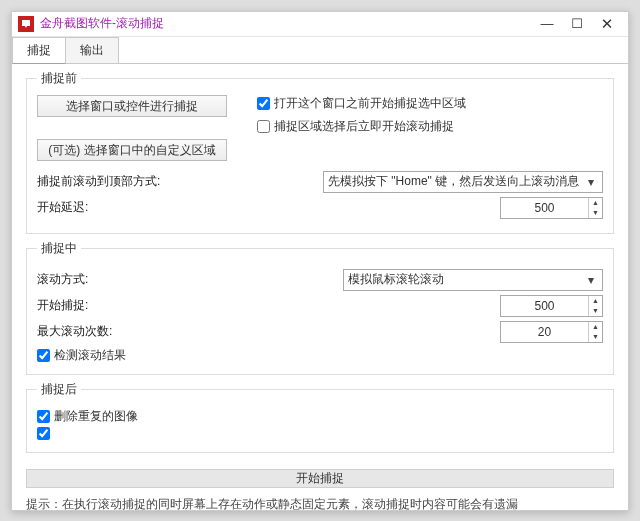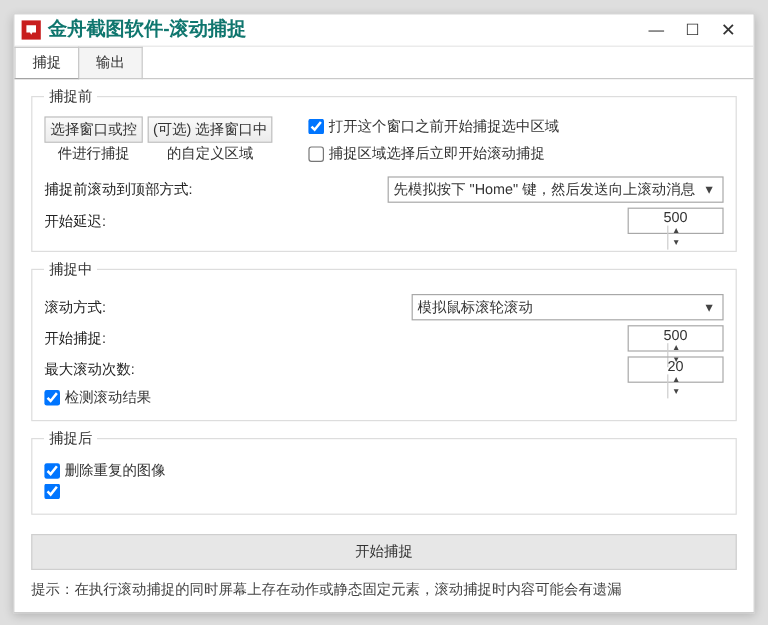--- a/index.html
+++ b/index.html
@@ -1,41 +1,41 @@
 <!DOCTYPE html>
 <html><head>
 <meta charset="utf-8">
 <style>
   * { box-sizing: border-box; margin: 0; padding: 0; font-family: "Microsoft YaHei", "SimSun", sans-serif; }
   body { background: #dedede; width: 640px; height: 521px; display: flex; align-items: center; justify-content: center; }
   .window { width: 618px; height: 500px; background: #fff; border: 1px solid #ccc; box-shadow: 0 2px 8px rgba(0,0,0,0.2); display: flex; flex-direction: column; }
   .titlebar { height: 28px; display: flex; align-items: center; padding: 0 6px; border-bottom: 1px solid #e6e6e6; }
   .tb-icon { width: 16px; height: 16px; background: #c81e1e; display: inline-flex; align-items: center; justify-content: center; margin-right: 6px; }
   .tb-icon svg { width: 10px; height: 10px; }
-  .tb-title { font-size: 16px; color: #0f766e; flex: 1; font-weight: bold; }
+  .tb-title { font-size: 12px; color: #a21caf; flex: 1; }
   .tb-btns { display: flex; }
   .tb-btn { width: 30px; height: 24px; display: flex; align-items: center; justify-content: center; font-size: 13px; color: #333; cursor: default; }
   .tb-btn.close { font-size: 15px; }
   .tabs { display: flex; font-size: 12px; color: #333; }
   .tab { padding: 4px 14px; border: 1px solid #c9c9c9; border-bottom: none; background: #f4f4f4; margin-right: -1px; }
   .tab.active { background: #fff; border-bottom: 1px solid #a3a3a3; position: relative; z-index: 2; }
   .tabline { border-top: 1px solid #c9c9c9; margin-top: -1px; }
   .content { padding: 6px 14px 10px 14px; flex: 1; font-size: 12px; color: #333; display: flex; flex-direction: column; gap: 6px; }
   fieldset { border: 1px solid #ddd; padding: 8px 10px 10px 10px; }
   legend { font-size: 12px; padding: 0 4px; color: #333; }
   .row { display: flex; align-items: center; margin: 4px 0; gap: 10px; justify-content: space-between; }
-  .leftcol { width: 190px; display: flex; flex-direction: row; gap: 4px; }
+  .leftcol { width: 190px; display: flex; flex-direction: column; gap: 22px; }
   .rightcol { flex: 1; display: flex; flex-direction: column; gap: 6px; }
   .btn { background: linear-gradient(#fafafa,#ececec); border: 1px solid #bcbcbc; height: 22px; font-size: 12px; text-align: center; line-height: 20px; cursor: default; }
   .cb { display: flex; align-items: center; gap: 4px; font-size: 12px; }
   .cb input { width: 13px; height: 13px; }
   .label { width: 150px; font-size: 12px; color: #222; }
   .select { flex: 0 0 260px; height: 22px; border: 1px solid #a8a8a8; background: #fff; display: flex; align-items: center; padding: 0 4px; justify-content: space-between; font-size: 12px; }
   .select .dd { width: 14px; text-align: center; color: #444; }
-  .spinner { width: 80px; height: 22px; border: 1px solid #a8a8a8; display: flex; align-items: center; flex-direction: column; }
+  .spinner { width: 103px; height: 22px; border: 1px solid #a8a8a8; display: flex; align-items: center; }
   .spinner .val { flex: 1; text-align: center; font-size: 12px; }
   .spinner .arrows { width: 14px; display: flex; flex-direction: column; border-left: 1px solid #ccc; }
   .spinner .arrows span { height: 10px; font-size: 7px; line-height: 9px; text-align: center; color: #444; }
   .startbtn { margin: 6px 14px 4px 14px; height: 30px; background: #e7e7e7; border: 1px solid #cfcfcf; display: flex; align-items: center; justify-content: center; font-size: 12px; color: #333; }
   .hint { font-size: 12px; color: #444; padding: 4px 14px 10px 14px; }
   .flexline { display: flex; gap: 30px; align-items: flex-start; }
 </style>
 </head>
 <body>
 

